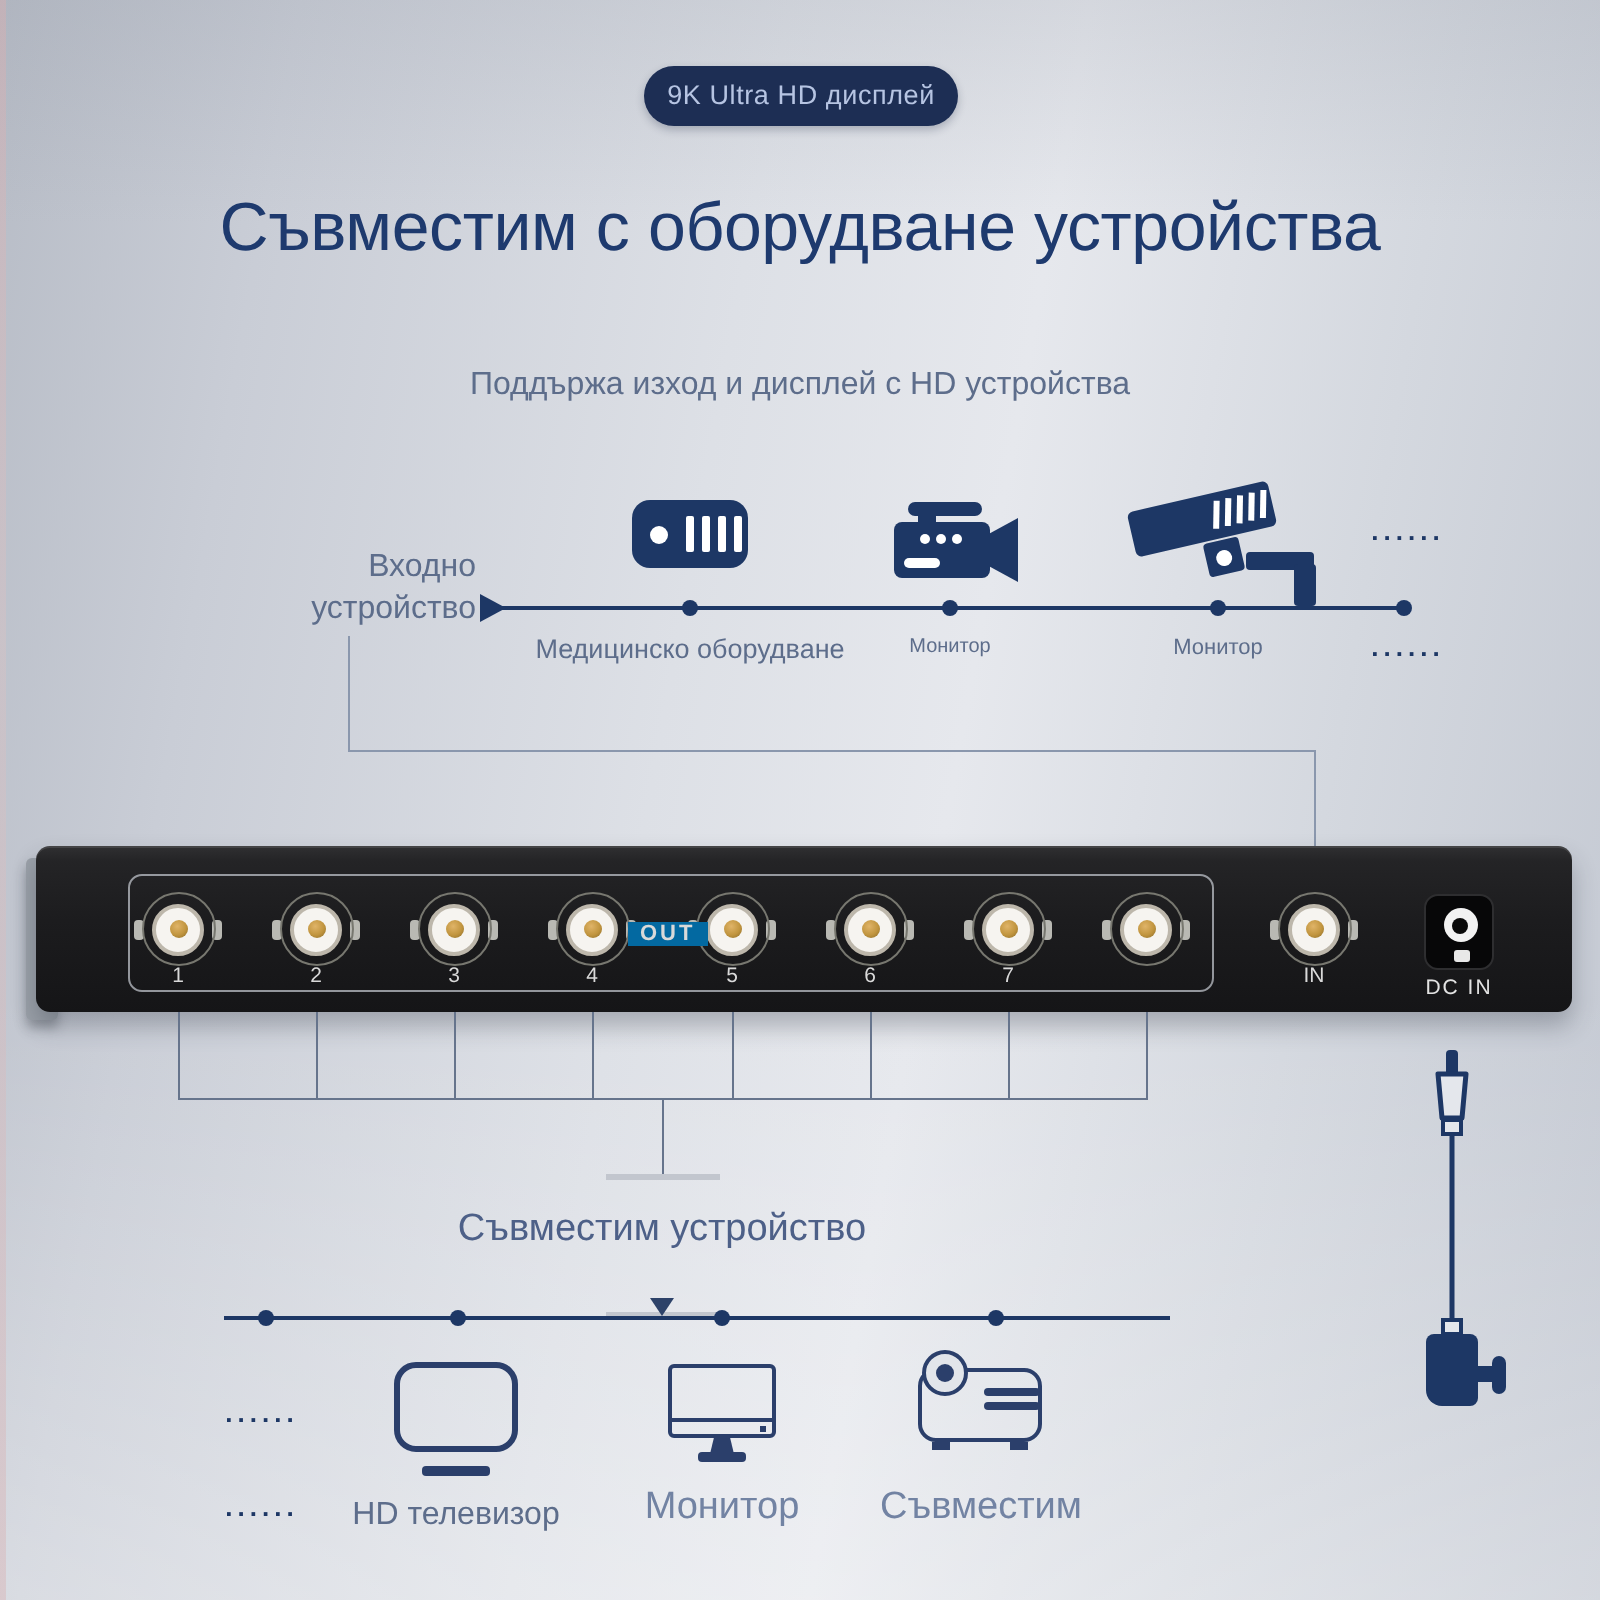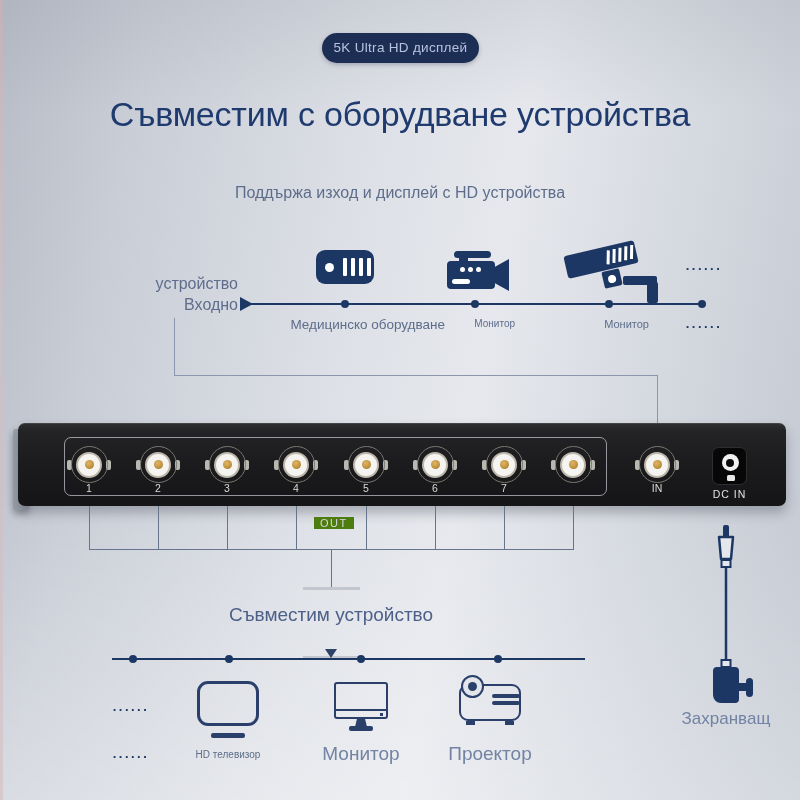--- a/index.html
+++ b/index.html
@@ -18,21 +18,21 @@
   *{margin:0;padding:0;box-sizing:border-box;}
   html,body{width:800px;height:800px;}
   body{
     font-family:"Liberation Sans","DejaVu Sans",sans-serif;
     position:relative;overflow:hidden;
     background:
       linear-gradient(180deg, rgba(150,156,168,.22) 0%, rgba(150,156,168,0) 14%, rgba(255,255,255,0) 62%, rgba(255,255,255,.30) 100%),
       linear-gradient(100deg,#b7bcc6 0%,#c9cdd6 16%,#dde0e6 42%,#e6e8ed 58%,#d4d8df 78%,#c2c7d1 100%);
   }
   .abs{position:absolute;}
-  .ctr{text-align:right;}
+  .ctr{text-align:center;}
 
   
   .edge-artifact{left:0;top:0;width:3px;height:800px;background:linear-gradient(180deg,#d9aeb0,#d8c2c4 40%,#d9b3b5);opacity:.45;}
 
   
   .badge{left:322px;top:33px;width:157px;height:30px;border-radius:15px;background:var(--badge-bg);
     color:var(--badge-text);font-size:13.5px;line-height:30px;text-align:center;letter-spacing:.3px;
     box-shadow:0 2px 4px rgba(20,30,60,.25);}
 
   .title{left:0;top:95px;width:800px;font-size:34px;color:var(--title);text-align:center;letter-spacing:-.2px;}
@@ -73,22 +73,22 @@
 
   
   .wire{background:var(--wire);}
 
   
   .dev-side{left:13px;top:429px;width:16px;height:81px;background:#9ba1a9;border-radius:3px;box-shadow:0 4px 6px rgba(40,45,55,.35);}
   .dev-panel{left:18px;top:423px;width:768px;height:83px;border-radius:7px;
     background:linear-gradient(180deg,#303032 0%,#242426 9%,#1c1c1e 45%,#151517 100%);
     box-shadow:0 7px 12px rgba(40,45,60,.30), inset 0 1px 0 rgba(255,255,255,.10);}
   .out-box{left:64px;top:437px;width:543px;height:59px;border:1px solid rgba(195,200,206,.72);border-radius:7px;}
-  .out-label{left:314px;top:517px;background:#4d7c0f;padding:0 6px;color:var(--panel-text);
-    font-size:11px;font-weight:normal;letter-spacing:1.5px;}
+  .out-label{left:314px;top:461px;background:#0369a1;padding:0 6px;color:var(--panel-text);
+    font-size:11px;font-weight:bold;letter-spacing:1.5px;}
   .bnc{position:absolute;top:446px;width:44px;height:52px;}
   .bnc .lug{position:absolute;top:14px;width:5px;height:10px;background:#b9b9b3;border-radius:2px;}
   .bnc .ring-o{position:absolute;left:3.5px;top:0;width:37px;height:37px;border-radius:50%;
     background:linear-gradient(145deg,#ececе8 0%,#e9e9e5 30%,#a8a8a2 100%);
     background:linear-gradient(145deg,#ececе8,#a8a8a2);
     border:1px solid #77776f;}
   .bnc .ring-i{position:absolute;left:4.5px;top:4.5px;width:26px;height:26px;border-radius:50%;
     background:#f6f4f0;border:2px solid #bdb7ab;}
   .bnc .pin{position:absolute;left:6.5px;top:6.5px;width:9px;height:9px;border-radius:50%;
     background:radial-gradient(circle at 40% 35%,#e0b468 0%,#c1953f 55%,#8a6a28 100%);}
@@ -113,36 +113,36 @@
   .mon .bezel{position:absolute;left:0;right:0;bottom:6px;height:2.5px;background:#2b3f6b;}
   .mon .pix{position:absolute;right:3px;bottom:1.5px;width:3px;height:3px;background:#2b3f6b;}
   .mon-stand{left:355px;top:718px;width:12px;height:9px;background:#2b3f6b;clip-path:polygon(18% 0,82% 0,100% 100%,0 100%);}
   .mon-base{left:349px;top:726px;width:24px;height:4.5px;background:#2b3f6b;border-radius:2px;}
   .prj{left:459px;top:684px;width:62px;height:37px;border:2.5px solid #2b3f6b;border-radius:9px;}
   .prj-lens{left:461px;top:675px;width:23px;height:23px;border:2.5px solid #2b3f6b;border-radius:50%;background:#e2e5ea;}
   .prj-dot{left:468px;top:682px;width:9px;height:9px;border-radius:50%;background:#2b3f6b;}
   .prj-vent{width:28px;height:3.5px;background:#2b3f6b;border-radius:2px;}
   .prj-foot{width:9px;height:4px;background:#2b3f6b;}
   .lbl-big{font-size:19px;color:var(--light-slate);text-align:center;}
-  .lbl-tv{left:168px;top:749px;width:120px;font-size:10px;color:var(--slate);text-align:center;}
+  .lbl-tv{left:168px;top:749px;width:120px;font-size:16px;color:var(--slate);text-align:center;}
 
   .power-label{left:662px;top:707px;width:128px;text-align:center;font-size:17px;line-height:23px;color:var(--light-slate);}
 </style>
 </head>
 <body>
 
 <div class="abs edge-artifact"></div>
 
-<div class="abs badge">5K Ultra HD дисплей</div>
+<div class="abs badge">9K Ultra HD дисплей</div>
 <div class="abs title">Съвместим с оборудване устройства</div>
 <div class="abs subtitle">Поддържа изход и дисплей с HD устройства</div>
 
 <div class="abs in-caption">
+  <div>Входно</div>
   <div>устройство</div>
-  <div>Входно</div>
 </div>
 <div class="abs arrow-right"></div>
 <div class="abs hline-main" style="left:250px;top:303px;width:453px;"></div>
 
 <div class="abs med">
   <span class="led"></span>
   <span class="bar" style="left:27px"></span>
   <span class="bar" style="left:35px"></span>
   <span class="bar" style="left:43px"></span>
   <span class="bar" style="left:51px"></span>
@@ -322,34 +322,33 @@
 <div class="abs mon-base"></div>
 <div class="abs lbl-big" style="left:311px;top:743px;width:100px;">Монитор</div>
 
 <div class="abs prj"></div>
 <div class="abs prj-lens"></div>
 <div class="abs prj-dot"></div>
 <div class="abs prj-vent" style="left:492px;top:694px;"></div>
 <div class="abs prj-vent" style="left:492px;top:701px;"></div>
 <div class="abs prj-foot" style="left:466px;top:721px;"></div>
 <div class="abs prj-foot" style="left:505px;top:721px;"></div>
-<div class="abs lbl-big" style="left:440px;top:743px;width:100px;">Проектор</div>
+<div class="abs lbl-big" style="left:440px;top:743px;width:100px;">Съвместим</div>
 
 <svg class="abs" style="left:690px;top:519px;" width="72" height="200" viewBox="0 0 72 200">
   <rect x="33" y="6" width="6" height="13" rx="2" fill="#1d3765"></rect>
   <path d="M29,18 h14 l-2,22 h-10 z" fill="#e4e7ec" stroke="#1d3765" stroke-width="2.5" stroke-linejoin="round"></path>
   <rect x="31.5" y="41" width="9" height="7" fill="#e4e7ec" stroke="#1d3765" stroke-width="2"></rect>
   <line x1="36" y1="48" x2="36" y2="141" stroke="#1d3765" stroke-width="2.5"></line>
   <rect x="31.5" y="141" width="9" height="7" fill="#e4e7ec" stroke="#1d3765" stroke-width="2"></rect>
   <path d="M27,148 h18 a4,4 0 0 1 4,4 v28 a4,4 0 0 1 -4,4 h-14 a8,8 0 0 1 -8,-8 v-24 a4,4 0 0 1 4,-4 z" fill="#1d3765"></path>
   <rect x="49" y="164" width="9" height="8" fill="#1d3765"></rect>
   <rect x="56" y="159" width="7" height="19" rx="3.5" fill="#1d3765"></rect>
 </svg>
 <div class="abs power-label">
-  <div>Захранващ</div>
 </div>
 
 <div class="abs dot" style="left: 341px; top: 300px;"></div>
 <div class="abs dot" style="left: 471px; top: 300px;"></div>
 <div class="abs dot" style="left: 605px; top: 300px;"></div>
 <div class="abs dot" style="left: 698px; top: 300px;"></div>
 <div class="abs dot" style="left: 129px; top: 655px; z-index: 3;"></div>
 <div class="abs dot" style="left: 225px; top: 655px; z-index: 3;"></div>
 <div class="abs dot" style="left: 357px; top: 655px; z-index: 3;"></div>
 <div class="abs dot" style="left: 494px; top: 655px; z-index: 3;"></div>

